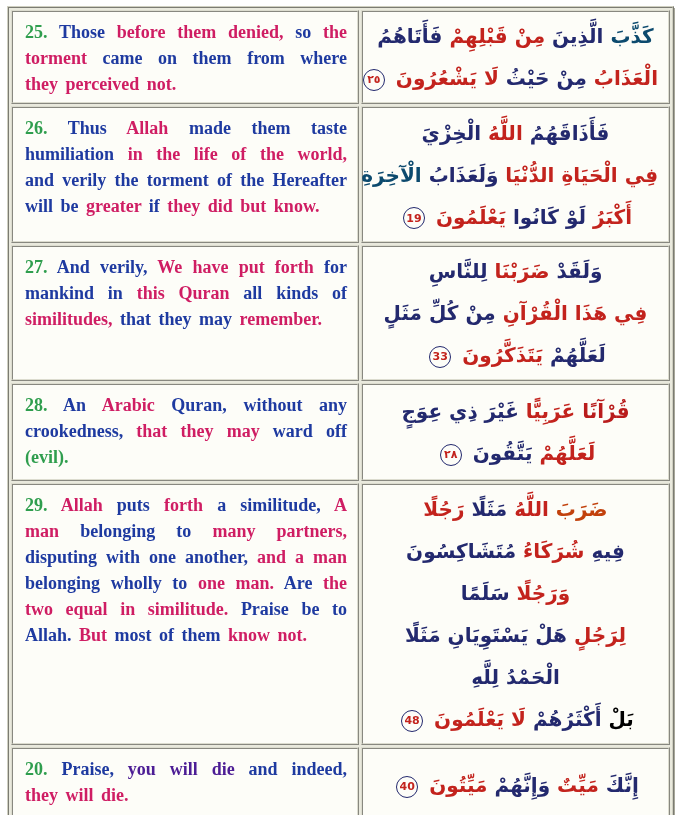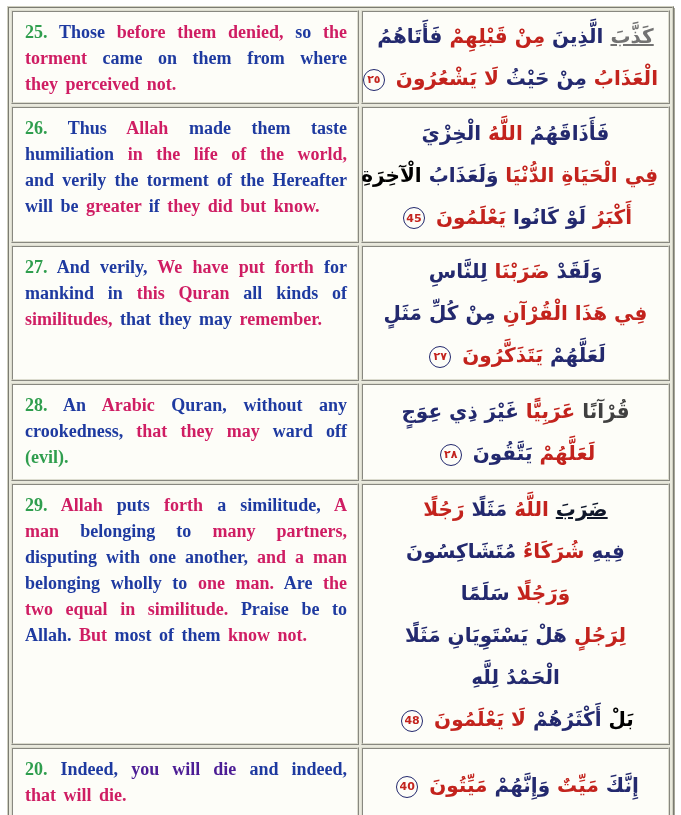--- a/index.html
+++ b/index.html
@@ -46,70 +46,70 @@
 </style>
 </head>
 <body>
 
 <div class="page">
   <table class="verse-table">
     <tbody>
         <tr>
           <td class="en"><span class="seg" style="color: rgb(47, 158, 78);">25.</span> <span class="seg" style="color: rgb(30, 58, 160);">Those</span> <span class="seg" style="color: rgb(207, 29, 99);">before them denied,</span> <span class="seg" style="color: rgb(30, 58, 160);">so</span> <span class="seg" style="color: rgb(207, 29, 99);">the torment</span> <span class="seg" style="color: rgb(30, 58, 160);">came on them from where</span> <span class="seg" style="color: rgb(207, 29, 99);">they perceived not.</span> </td>
           <td class="ar">
-            <div class="ar-line"><span class="seg" style="color: #737373; text-decoration: underline;">كَذَّبَ</span> <span class="seg" style="color: rgb(35, 41, 110);">الَّذِينَ</span> <span class="seg" style="color: rgb(195, 35, 29);">مِنْ</span> <span class="seg" style="color: rgb(195, 35, 29);">قَبْلِهِمْ</span> <span class="seg" style="color: rgb(35, 41, 110);">فَأَتَاهُمُ</span> </div>
+            <div class="ar-line"><span class="seg" style="color: #0c4a6e;">كَذَّبَ</span> <span class="seg" style="color: rgb(35, 41, 110);">الَّذِينَ</span> <span class="seg" style="color: rgb(195, 35, 29);">مِنْ</span> <span class="seg" style="color: rgb(195, 35, 29);">قَبْلِهِمْ</span> <span class="seg" style="color: rgb(35, 41, 110);">فَأَتَاهُمُ</span> </div>
             <div class="ar-line"><span class="seg" style="color: rgb(195, 35, 29);">الْعَذَابُ</span> <span class="seg" style="color: rgb(35, 41, 110);">مِنْ</span> <span class="seg" style="color: rgb(35, 41, 110);">حَيْثُ</span> <span class="seg" style="color: rgb(195, 35, 29);">لَا</span> <span class="seg" style="color: rgb(195, 35, 29);">يَشْعُرُونَ</span> <span class="marker" style="color: rgb(35, 41, 110);">
                 <span style="color: rgb(195, 35, 29);">٢٥</span>
               </span> </div>
           </td>
         </tr>
         <tr>
           <td class="en"><span class="seg" style="color: rgb(47, 158, 78);">26.</span> <span class="seg" style="color: rgb(30, 58, 160);">Thus</span> <span class="seg" style="color: rgb(207, 29, 99);">Allah</span> <span class="seg" style="color: rgb(30, 58, 160);">made them taste humiliation</span> <span class="seg" style="color: rgb(207, 29, 99);">in the life of the world,</span> <span class="seg" style="color: rgb(30, 58, 160);">and verily the torment of the Hereafter will be</span> <span class="seg" style="color: rgb(207, 29, 99);">greater</span> <span class="seg" style="color: rgb(30, 58, 160);">if</span> <span class="seg" style="color: rgb(207, 29, 99);">they did but know.</span> </td>
           <td class="ar">
             <div class="ar-line"><span class="seg" style="color: rgb(35, 41, 110);">فَأَذَاقَهُمُ</span> <span class="seg" style="color: rgb(195, 35, 29);">اللَّهُ</span> <span class="seg" style="color: rgb(35, 41, 110);">الْخِزْيَ</span> </div>
-            <div class="ar-line"><span class="seg" style="color: rgb(195, 35, 29);">فِي</span> <span class="seg" style="color: rgb(195, 35, 29);">الْحَيَاةِ</span> <span class="seg" style="color: rgb(195, 35, 29);">الدُّنْيَا</span> <span class="seg" style="color: rgb(35, 41, 110);">وَلَعَذَابُ</span> <span class="seg" style="color: #000000;">الْآخِرَةِ</span> </div>
+            <div class="ar-line"><span class="seg" style="color: rgb(195, 35, 29);">فِي</span> <span class="seg" style="color: rgb(195, 35, 29);">الْحَيَاةِ</span> <span class="seg" style="color: rgb(195, 35, 29);">الدُّنْيَا</span> <span class="seg" style="color: rgb(35, 41, 110);">وَلَعَذَابُ</span> <span class="seg" style="color: #0c4a6e;">الْآخِرَةِ</span> </div>
             <div class="ar-line"><span class="seg" style="color: rgb(195, 35, 29);">أَكْبَرُ</span> <span class="seg" style="color: rgb(35, 41, 110);">لَوْ</span> <span class="seg" style="color: rgb(35, 41, 110);">كَانُوا</span> <span class="seg" style="color: rgb(195, 35, 29);">يَعْلَمُونَ</span> <span class="marker" style="color: rgb(35, 41, 110);">
-                <span style="color: rgb(195, 35, 29);">45</span>
+                <span style="color: rgb(195, 35, 29);">19</span>
               </span> </div>
           </td>
         </tr>
         <tr>
           <td class="en"><span class="seg" style="color: rgb(47, 158, 78);">27.</span> <span class="seg" style="color: rgb(30, 58, 160);">And verily,</span> <span class="seg" style="color: rgb(207, 29, 99);">We have put forth</span> <span class="seg" style="color: rgb(30, 58, 160);">for mankind in</span> <span class="seg" style="color: rgb(207, 29, 99);">this Quran</span> <span class="seg" style="color: rgb(30, 58, 160);">all kinds of</span> <span class="seg" style="color: rgb(207, 29, 99);">similitudes,</span> <span class="seg" style="color: rgb(30, 58, 160);">that they may</span> <span class="seg" style="color: rgb(207, 29, 99);">remember.</span> </td>
           <td class="ar">
             <div class="ar-line"><span class="seg" style="color: rgb(35, 41, 110);">وَلَقَدْ</span> <span class="seg" style="color: rgb(195, 35, 29);">ضَرَبْنَا</span> <span class="seg" style="color: rgb(35, 41, 110);">لِلنَّاسِ</span> </div>
             <div class="ar-line"><span class="seg" style="color: rgb(195, 35, 29);">فِي</span> <span class="seg" style="color: rgb(195, 35, 29);">هَذَا</span> <span class="seg" style="color: rgb(195, 35, 29);">الْقُرْآنِ</span> <span class="seg" style="color: rgb(35, 41, 110);">مِنْ</span> <span class="seg" style="color: rgb(35, 41, 110);">كُلِّ</span> <span class="seg" style="color: rgb(35, 41, 110);">مَثَلٍ</span> </div>
             <div class="ar-line"><span class="seg" style="color: rgb(35, 41, 110);">لَعَلَّهُمْ</span> <span class="seg" style="color: rgb(195, 35, 29);">يَتَذَكَّرُونَ</span> <span class="marker" style="color: rgb(35, 41, 110);">
-                <span style="color: rgb(195, 35, 29);">٢٧</span>
+                <span style="color: rgb(195, 35, 29);">33</span>
               </span> </div>
           </td>
         </tr>
         <tr>
           <td class="en"><span class="seg" style="color: rgb(47, 158, 78);">28.</span> <span class="seg" style="color: rgb(30, 58, 160);">An</span> <span class="seg" style="color: rgb(207, 29, 99);">Arabic</span> <span class="seg" style="color: rgb(30, 58, 160);">Quran, without any crookedness,</span> <span class="seg" style="color: rgb(207, 29, 99);">that they may</span> <span class="seg" style="color: rgb(30, 58, 160);">ward off</span> <span class="seg" style="color: rgb(47, 158, 78);">(evil).</span> </td>
           <td class="ar">
-            <div class="ar-line"><span class="seg" style="color: #404040; text-align: right;">قُرْآنًا</span> <span class="seg" style="color: rgb(195, 35, 29);">عَرَبِيًّا</span> <span class="seg" style="color: rgb(35, 41, 110);">غَيْرَ</span> <span class="seg" style="color: rgb(35, 41, 110);">ذِي</span> <span class="seg" style="color: rgb(35, 41, 110);">عِوَجٍ</span> </div>
+            <div class="ar-line"><span class="seg" style="color: #b91c1c; text-align: right;">قُرْآنًا</span> <span class="seg" style="color: rgb(195, 35, 29);">عَرَبِيًّا</span> <span class="seg" style="color: rgb(35, 41, 110);">غَيْرَ</span> <span class="seg" style="color: rgb(35, 41, 110);">ذِي</span> <span class="seg" style="color: rgb(35, 41, 110);">عِوَجٍ</span> </div>
             <div class="ar-line"><span class="seg" style="color: rgb(195, 35, 29);">لَعَلَّهُمْ</span> <span class="seg" style="color: rgb(35, 41, 110);">يَتَّقُونَ</span> <span class="marker" style="color: rgb(35, 41, 110);">
                 <span style="color: rgb(195, 35, 29);">٢٨</span>
               </span> </div>
           </td>
         </tr>
         <tr>
           <td class="en"><span class="seg" style="color: rgb(47, 158, 78);">29.</span> <span class="seg" style="color: rgb(207, 29, 99);">Allah</span> <span class="seg" style="color: rgb(30, 58, 160);">puts</span> <span class="seg" style="color: rgb(207, 29, 99);">forth</span> <span class="seg" style="color: rgb(30, 58, 160);">a similitude,</span> <span class="seg" style="color: rgb(207, 29, 99);">A man</span> <span class="seg" style="color: rgb(30, 58, 160);">belonging to</span> <span class="seg" style="color: rgb(207, 29, 99);">many partners,</span> <span class="seg" style="color: rgb(30, 58, 160);">disputing with one another,</span> <span class="seg" style="color: rgb(207, 29, 99);">and a man</span> <span class="seg" style="color: rgb(30, 58, 160);">belonging wholly to</span> <span class="seg" style="color: rgb(207, 29, 99);">one man.</span> <span class="seg" style="color: rgb(30, 58, 160);">Are</span> <span class="seg" style="color: rgb(207, 29, 99);">the two equal in similitude.</span> <span class="seg" style="color: rgb(30, 58, 160);">Praise be to Allah.</span> <span class="seg" style="color: rgb(207, 29, 99);">But</span> <span class="seg" style="color: rgb(30, 58, 160);">most of them</span> <span class="seg" style="color: rgb(207, 29, 99);">know not.</span> </td>
           <td class="ar">
-            <div class="ar-line"><span class="seg" style="color: #0f172a; text-decoration: underline;">ضَرَبَ</span> <span class="seg" style="color: rgb(195, 35, 29);">اللَّهُ</span> <span class="seg" style="color: rgb(35, 41, 110);">مَثَلًا</span> <span class="seg" style="color: rgb(195, 35, 29);">رَجُلًا</span> </div>
+            <div class="ar-line"><span class="seg" style="color: #c2410c;">ضَرَبَ</span> <span class="seg" style="color: rgb(195, 35, 29);">اللَّهُ</span> <span class="seg" style="color: rgb(35, 41, 110);">مَثَلًا</span> <span class="seg" style="color: rgb(195, 35, 29);">رَجُلًا</span> </div>
             <div class="ar-line"><span class="seg" style="color: rgb(35, 41, 110);">فِيهِ</span> <span class="seg" style="color: rgb(195, 35, 29);">شُرَكَاءُ</span> <span class="seg" style="color: rgb(35, 41, 110);">مُتَشَاكِسُونَ</span> </div>
             <div class="ar-line"><span class="seg" style="color: rgb(195, 35, 29);">وَرَجُلًا</span> <span class="seg" style="color: rgb(35, 41, 110);">سَلَمًا</span> </div>
             <div class="ar-line"><span class="seg" style="color: rgb(195, 35, 29);">لِرَجُلٍ</span> <span class="seg" style="color: rgb(35, 41, 110);">هَلْ</span> <span class="seg" style="color: rgb(35, 41, 110);">يَسْتَوِيَانِ</span> <span class="seg" style="color: rgb(35, 41, 110);">مَثَلًا</span> </div>
             <div class="ar-line"><span class="seg" style="color: rgb(35, 41, 110);">الْحَمْدُ</span> <span class="seg" style="color: rgb(35, 41, 110);">لِلَّهِ</span> </div>
             <div class="ar-line"><span class="seg" style="color: #000000;">بَلْ</span> <span class="seg" style="color: rgb(35, 41, 110); margin-top: 22px;">أَكْثَرُهُمْ</span> <span class="seg" style="color: rgb(195, 35, 29);">لَا</span> <span class="seg" style="color: rgb(195, 35, 29);">يَعْلَمُونَ</span> <span class="marker" style="color: rgb(35, 41, 110);">
                 <span style="color: rgb(195, 35, 29);">48</span>
               </span> </div>
           </td>
         </tr>
         <tr>
-          <td class="en"><span class="seg" style="color: rgb(47, 158, 78);">20.</span> <span class="seg" style="color: rgb(30, 58, 160);">Indeed,</span> <span class="seg" style="color: #4c1d95;">you will die</span> <span class="seg" style="color: rgb(30, 58, 160);">and indeed,</span> <span class="seg" style="color: rgb(207, 29, 99);">that will die.</span> </td>
+          <td class="en"><span class="seg" style="color: rgb(47, 158, 78);">20.</span> <span class="seg" style="color: rgb(30, 58, 160);">Praise,</span> <span class="seg" style="color: #4c1d95;">you will die</span> <span class="seg" style="color: rgb(30, 58, 160);">and indeed,</span> <span class="seg" style="color: rgb(207, 29, 99);">they will die.</span> </td>
           <td class="ar">
             <div class="ar-line"><span class="seg" style="color: rgb(35, 41, 110);">إِنَّكَ</span> <span class="seg" style="color: rgb(195, 35, 29);">مَيِّتٌ</span> <span class="seg" style="color: rgb(35, 41, 110);">وَإِنَّهُمْ</span> <span class="seg" style="color: rgb(195, 35, 29);">مَيِّتُونَ</span> <span class="marker" style="color: rgb(35, 41, 110);">
                 <span style="color: rgb(195, 35, 29);">40</span>
               </span> </div>
           </td>
         </tr>
       </tbody>
   </table>
 </div>
 

